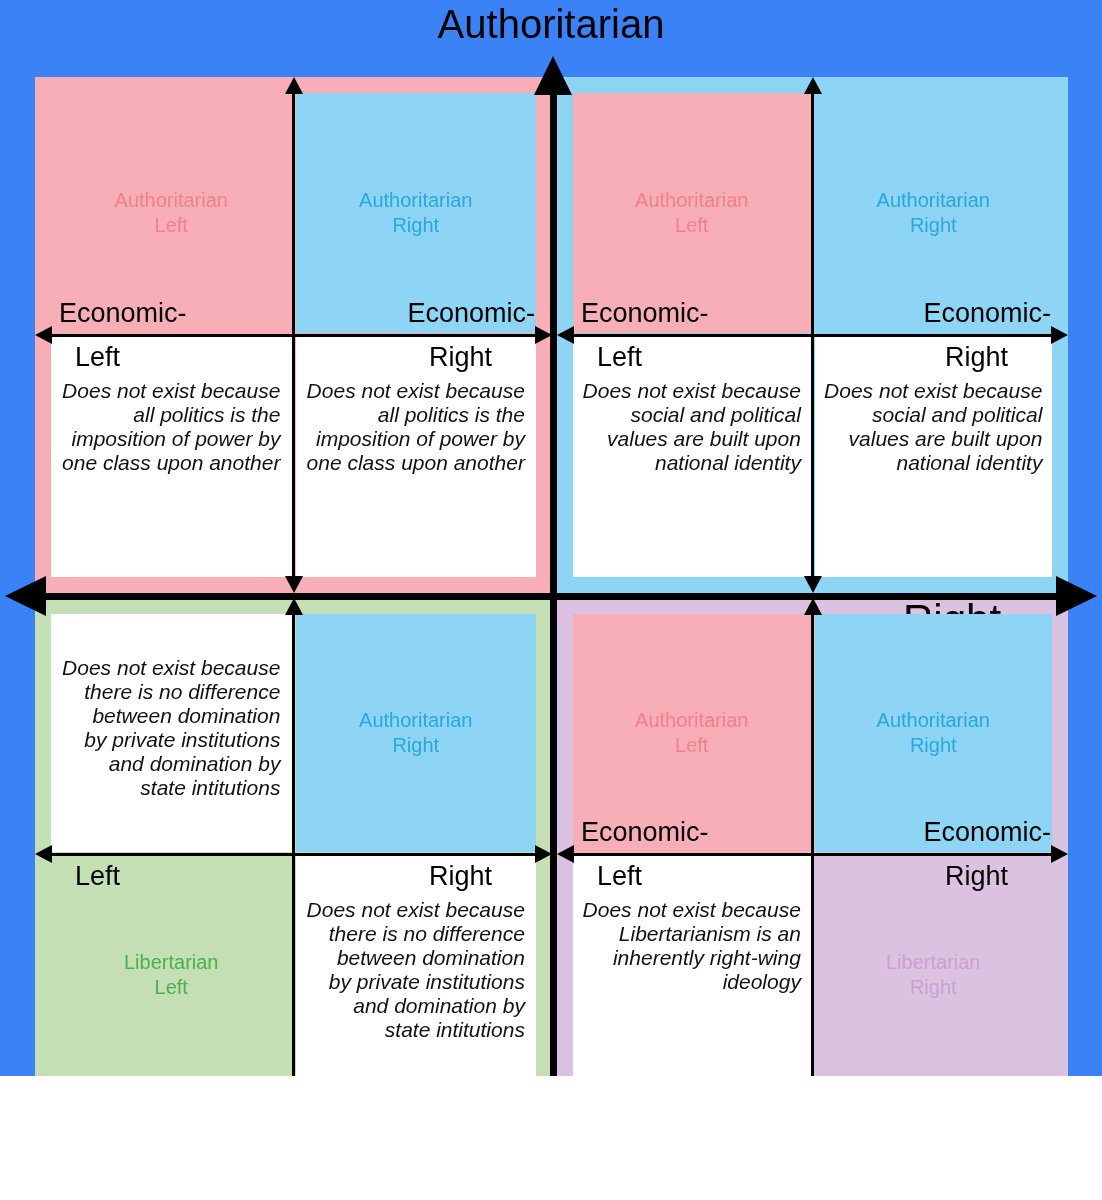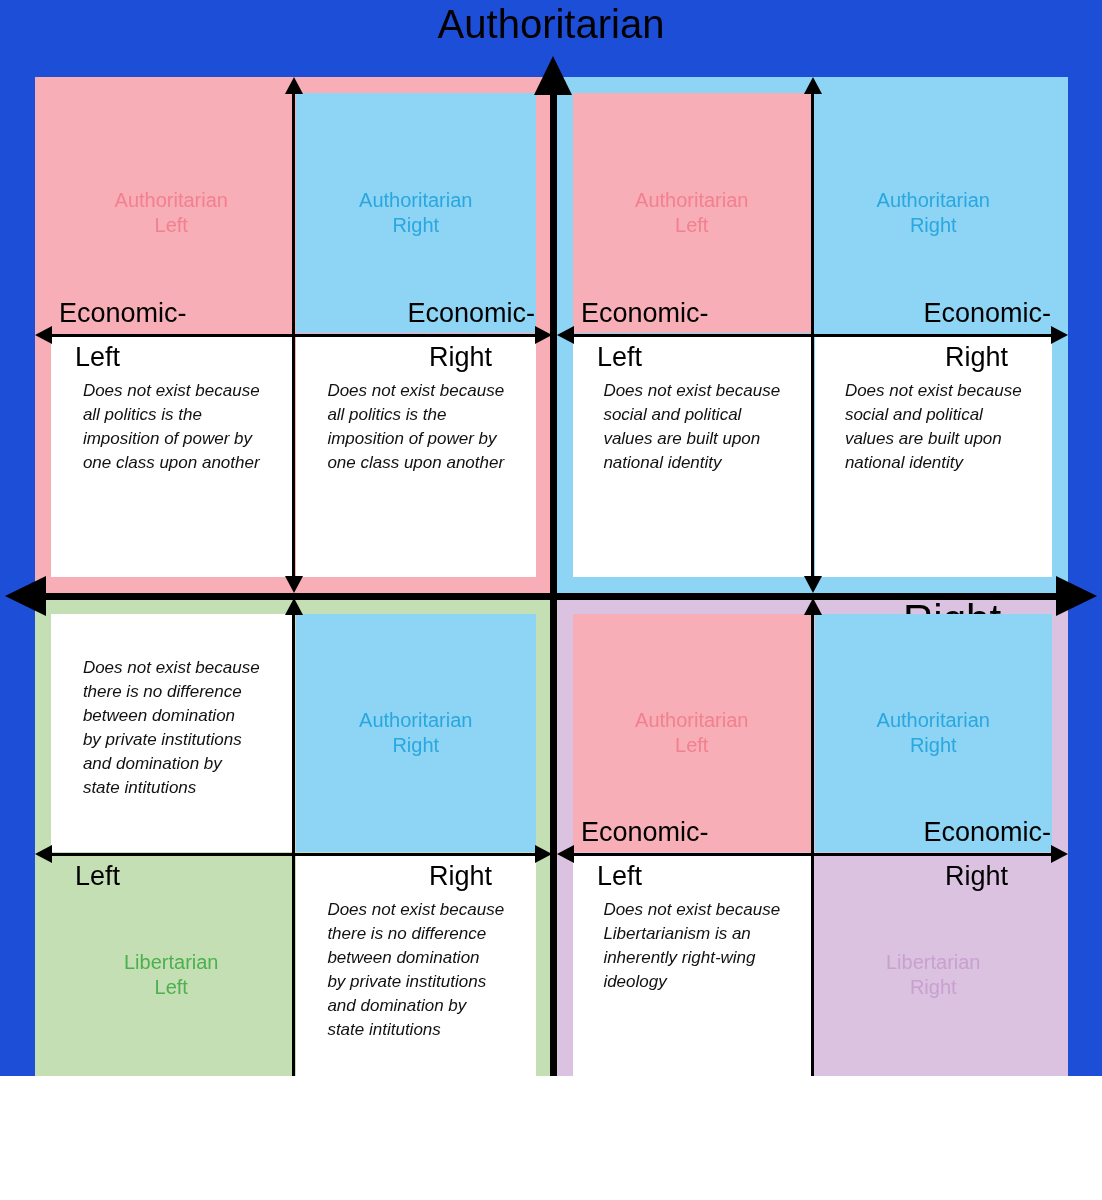--- a/index.html
+++ b/index.html
@@ -1,17 +1,17 @@
 <!DOCTYPE html>
 <html><head>
 <meta charset="utf-8">
 <style>
   html,body{margin:0;padding:0;background:#fff;}
   #canvas{
-    position:relative;width:1102px;height:1076px;background:#1d4ed8;
+    position:relative;width:1102px;height:1076px;background:#3b82f6;
     font-family:"Liberation Sans", sans-serif;color:#000;overflow:hidden;
   }
   
   .main-title{position:absolute;left:0;right:0;text-align:center;font-size:40px;color:#000;}
   .title-top{top:2px;}
   .title-bottom{top:1142px;font-size:42px;}
   
   .main-right-label{position:absolute;left:903px;top:596px;font-size:42px;color:#000;z-index:2;}
 
   
@@ -37,21 +37,21 @@
   .c-green{background:#c4dfb3;}
   .c-purple{background:#dbc2e0;}
   .c-white{background:#ffffff;}
   .label-cell{align-items:center;}
   .note-cell{align-items:flex-start;padding-top:42px;box-sizing:border-box;}
   .cell-label{font-size:20px;line-height:25px;text-align:center;white-space:pre-line;}
   .t-pink{color:#f2808f;}
   .t-blue{color:#2aa7de;}
   .t-green{color:#4caf50;}
   .t-purple{color:#c9a0d0;}
-  .cell-note{font-style:italic;font-size:17px;line-height:24px;text-align:left;white-space:pre-line;color:#111;}
+  .cell-note{font-style:italic;font-size:21px;line-height:24px;text-align:right;white-space:pre-line;color:#111;}
 
   
   .iv-axis{position:absolute;left:calc(50% - 1.5px);top:6px;bottom:6px;width:3px;background:#000;}
   .ih-axis{position:absolute;top:calc(50% - 1.5px);left:6px;right:6px;height:3px;background:#000;}
   .ia{position:absolute;width:0;height:0;}
   .ia-up{left:calc(50% - 9px);top:0;border-left:9px solid transparent;border-right:9px solid transparent;border-bottom:17px solid #000;}
   .ia-down{left:calc(50% - 9px);bottom:0;border-left:9px solid transparent;border-right:9px solid transparent;border-top:17px solid #000;}
   .ia-left{top:calc(50% - 9px);left:0;border-top:9px solid transparent;border-bottom:9px solid transparent;border-right:17px solid #000;}
   .ia-right{top:calc(50% - 9px);right:0;border-top:9px solid transparent;border-bottom:9px solid transparent;border-left:17px solid #000;}
 

